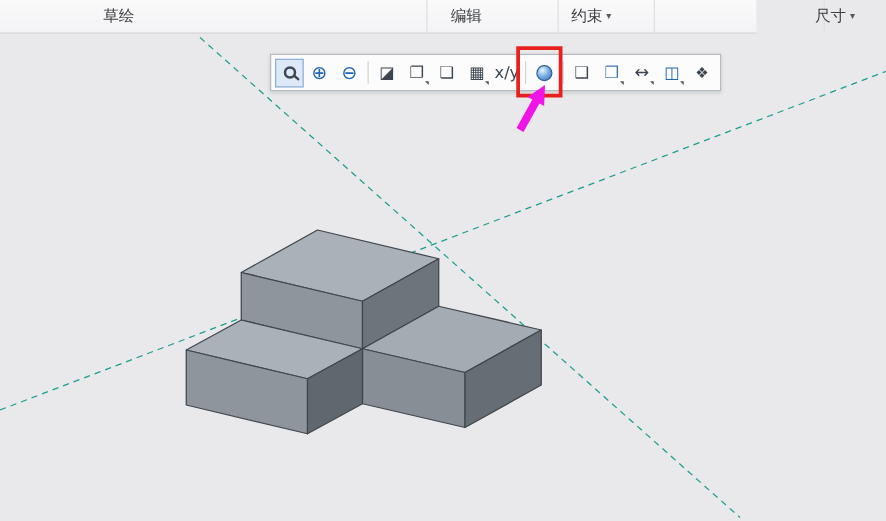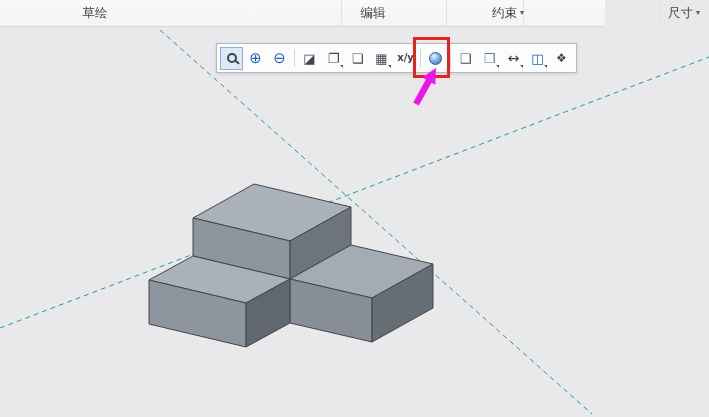--- a/index.html
+++ b/index.html
@@ -84,25 +84,25 @@
     <i class="rsep" style="left:446px"></i>
     <i class="rsep" style="left:523px"></i>
     <i class="rsep" style="left:659px"></i>
 
     <div class="rtab" style="left:95px">
       <span>草绘</span>
     </div>
     <div class="rtab" style="left:373px">
       <span>编辑</span>
     </div>
-    <div class="rtab" style="left:508px">
+    <div class="rtab" style="left:473px">
       <span>约束</span>
       <span class="caret">▾</span>
     </div>
-    <div class="rtab" style="left:684px">
+    <div class="rtab" style="left:668px">
       <span>尺寸</span>
       <span class="caret">▾</span>
     </div>
   </div>
 
   <div class="toolbar">
       <button class="tb-btn pressed">
         <span class="icon-mag"></span>
       </button>
       <button class="tb-btn">
@@ -118,21 +118,21 @@
       <button class="tb-btn flyout">
         <span class="g" style="color: rgb(61, 70, 80); font-size: 13px;">❐</span>
       </button>
       <button class="tb-btn">
         <span class="g" style="color: rgb(61, 70, 80); font-size: 13px;">❏</span>
       </button>
       <button class="tb-btn flyout">
         <span class="g" style="color: rgb(61, 70, 80); font-size: 13px;">▦</span>
       </button>
       <button class="tb-btn">
-        <span class="g" style="color: rgb(61, 70, 80); font-size: 10px; font-weight: bold;">x/y</span>
+        <span class="g" style="color: rgb(61, 70, 80); font-size: 13px;">x/y</span>
       </button>
       <span class="tb-sep"></span>
       <button class="tb-btn">
         <span class="icon-sphere"></span>
       </button>
       <span class="tb-sep"></span>
       <button class="tb-btn">
         <span class="g" style="color: rgb(61, 70, 80); font-size: 13px;">❑</span>
       </button>
       <button class="tb-btn flyout">

